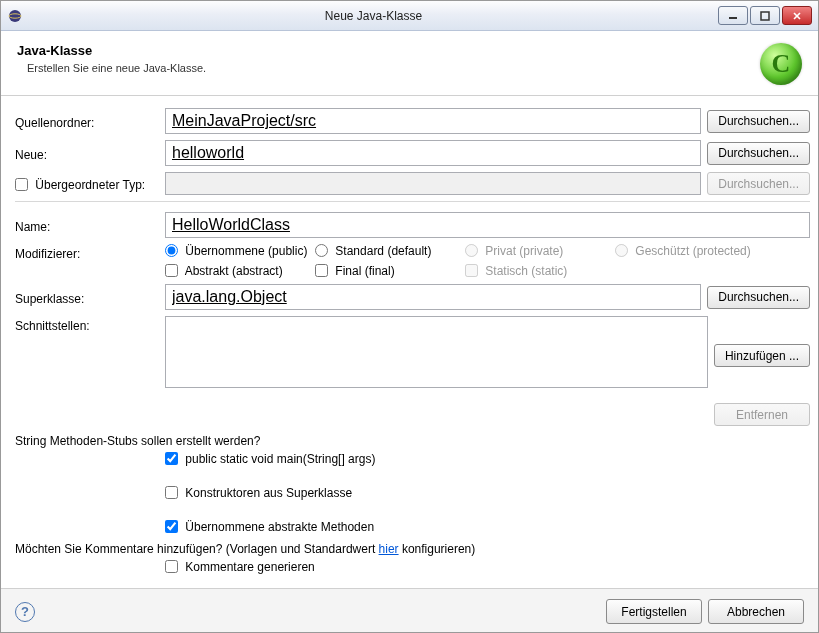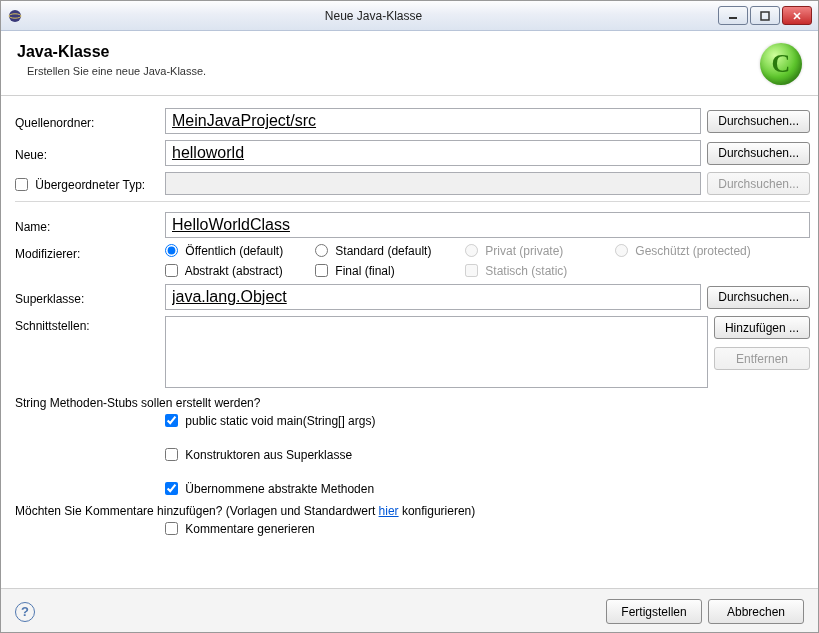--- a/index.html
+++ b/index.html
@@ -9,41 +9,41 @@
 .titlebar { height: 30px; background: linear-gradient(#fdfdfe, #eaeef6 45%, #dce4f0); display: flex; align-items: center; padding: 0 6px; border-bottom: 1px solid #b8c4d8; }
 .titlebar .icon { width: 16px; height: 16px; margin-right: 6px; display: inline-block; }
 .titlebar .title { flex: 1; color: #222; font-size: 12px; text-align: center; }
 .titlebar .win-controls { display: flex; gap: 2px; }
 .titlebar .win-btn { width: 30px; height: 19px; border: 1px solid #6f7d95; border-radius: 3px; display: flex; align-items: center; justify-content: center; background: linear-gradient(#f6f8fb,#dbe3ef); font-size: 10px; color: #333; }
 .titlebar .win-btn.close { background: linear-gradient(#f08080,#c72c2c); border-color: #8a1f1f; color: #fff; }
 
 
 .banner { background: #fff; padding: 12px 16px 10px 16px; border-bottom: 1px solid #d0d0d0; display: flex; align-items: flex-start; }
 .banner .banner-text { flex: 1; }
-.banner h1 { font-size: 16px; font-weight: bold; margin-bottom: 4px; }
+.banner h1 { font-size: 13px; font-weight: bold; margin-bottom: 4px; }
 .banner p { font-size: 11px; color: #333; margin-left: 10px; }
 .banner .banner-icon { width: 42px; height: 42px; border-radius: 50%; background: radial-gradient(circle at 35% 30%, #cfff9c, #5dc62c 55%, #2b8a0f); display: flex; align-items: center; justify-content: center; color: #2a7a0d; font-size: 26px; font-weight: bold; font-family: Georgia, serif; box-shadow: inset -2px -3px 6px rgba(0,0,0,.25), 0 0 3px rgba(0,0,0,.2); }
 
 
 .form { padding: 12px 8px 6px 14px; }
 .row { display: flex; align-items: center; margin-bottom: 6px; }
 .row.top { align-items: flex-start; }
 .label { width: 150px; color: #000; padding-top: 3px; }
 .checklabel input { margin-right: 4px; vertical-align: -2px; }
 .field { flex: 1; display: flex; }
 input[type=text], .readonly, textarea, .listbox {
   width: 100%; font-family: inherit; font-size: 16px;
   padding: 3px 6px; border: 1px solid #abadb3; background: #fff; color: #000; text-decoration: underline;
 }
 .readonly { background: #f0f0f0; color: #555; height: 23px; }
 .listbox { height: 72px; resize: none; }
 .btn { min-width: 90px; height: 23px; margin-left: 6px; padding: 0 10px; border: 1px solid #8a8a8a; border-radius: 3px; background: linear-gradient(#fdfdfd,#e6e6e6); font-family: inherit; font-size: 12px; color: #000; cursor: default; }
 .btn:disabled, .btn.disabled { color: #999; border-color: #c4c4c4; background: linear-gradient(#f8f8f8,#efefef); }
 .side-btns { display: flex; flex-direction: column; gap: 8px; margin-left: 6px; }
-.side-btns .btn { margin-left: 0; }
+.side-btns .btn { margin-left: 0; margin-top: 28px; }
 
 hr.sep { border: none; border-top: 1px solid #d8d8d8; margin: 6px 0 10px 0; }
 
 .mods { flex: 1; display: grid; grid-template-columns: 150px 150px 150px 170px; row-gap: 6px; align-items: center; }
 .mods label { white-space: nowrap; }
 .mods input { margin-right: 4px; vertical-align: -2px; }
 .disabled-text { color: #9a9a9a; }
 
 .stubs { margin-left: 150px; display: flex; flex-direction: column; gap: 20px; }
 .stubs label input { margin-right: 4px; vertical-align: -2px; }
@@ -134,21 +134,21 @@
   <div class="row">
     <div class="label">Name:</div>
     <div class="field">
             <input type="text" value="HelloWorldClass" style="">
           </div>
   </div>
 
   <div class="row top">
     <div class="label">Modifizierer:</div>
     <div class="mods">
-      <label><input type="radio" name="vis" checked="" style=""> <span>Öffentlich (default)</span></label>
+      <label><input type="radio" name="vis" checked="" style=""> <span>Übernommene (public)</span></label>
       <label><input type="radio" name="vis" style=""> <span>Standard (default)</span></label>
       <label class="disabled-text"><input type="radio" name="vis" disabled="" style=""> <span>Privat (private)</span></label>
       <label class="disabled-text"><input type="radio" name="vis" disabled="" style=""> <span>Geschützt (protected)</span></label>
       <label><input type="checkbox" style=""> <span>Abstrakt (abstract)</span></label>
       <label><input type="checkbox" style=""> <span>Final (final)</span></label>
       <label class="disabled-text"><input type="checkbox" disabled="" style=""> <span>Statisch (static)</span></label>
       <span></span>
     </div>
   </div>
 

